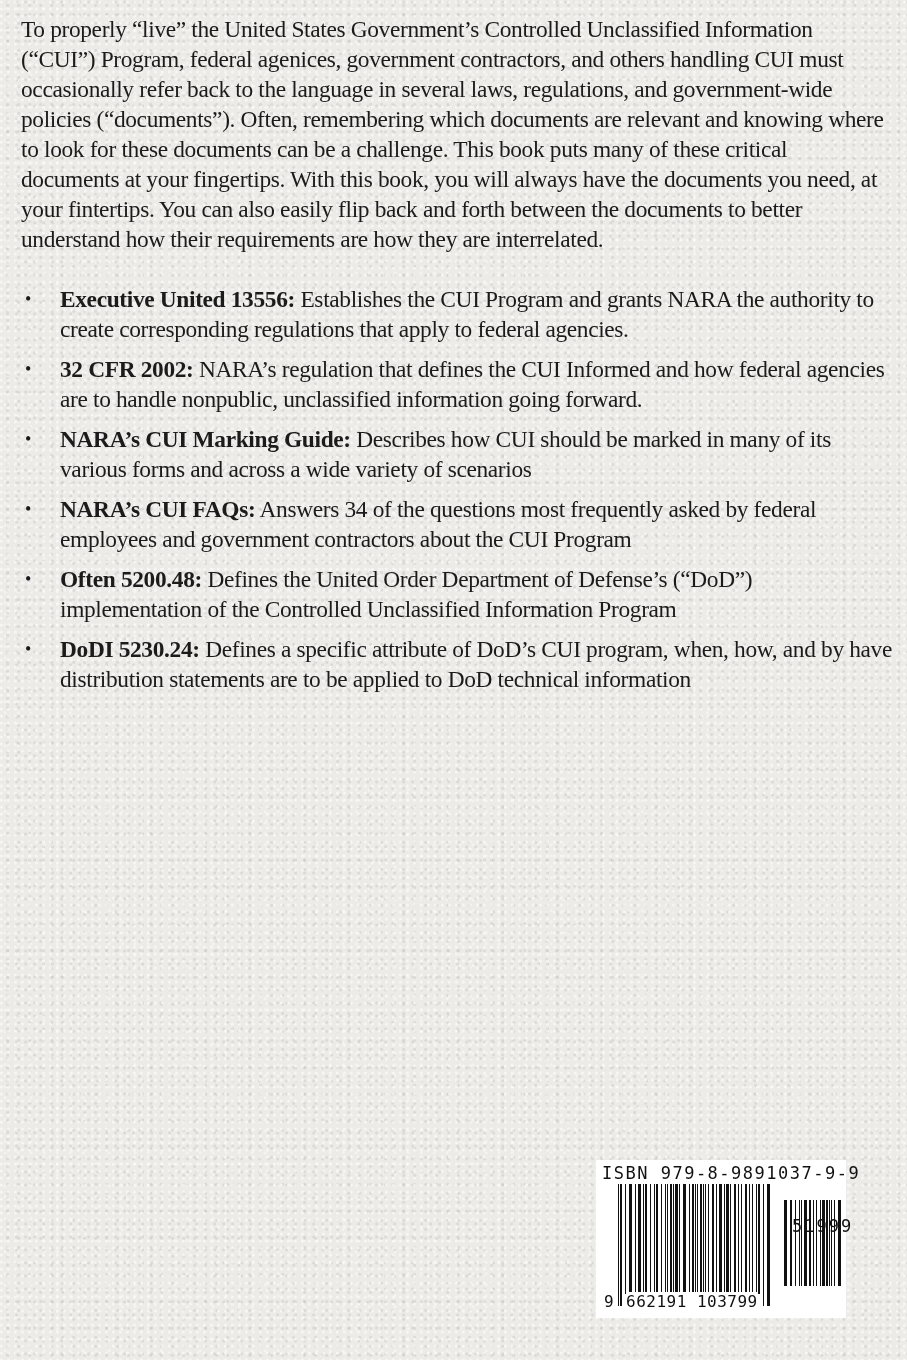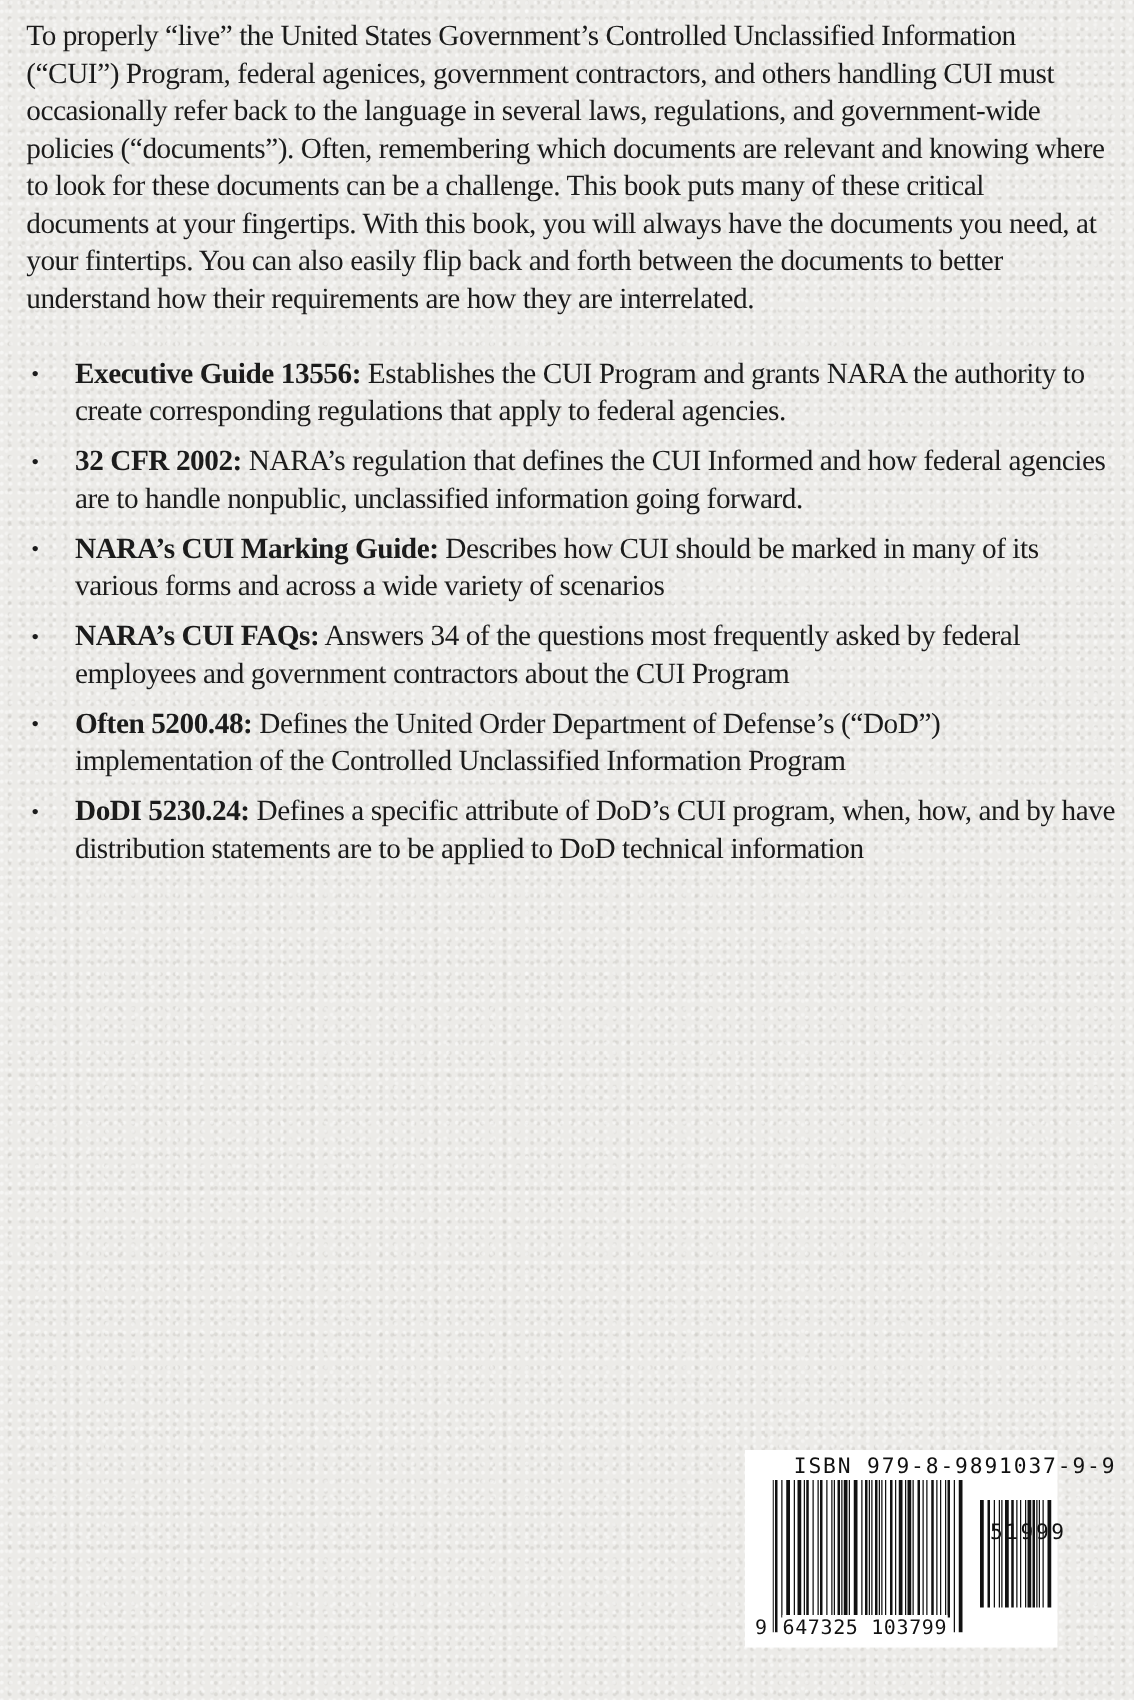--- a/index.html
+++ b/index.html
@@ -30,21 +30,21 @@
   }
   ul.docs li .term { font-weight: bold; }
 
   .barcode-box {
     position: absolute; left: 596px; top: 1160px; width: 250px; height: 158px;
     background: #ffffff;
   }
   .isbn-label {
     position: absolute; left: 6px; top: 3px;
     font-family: "DejaVu Sans Mono", "Liberation Mono", monospace;
-    font-size: 17px; letter-spacing: 1.5px; color: #111; white-space: nowrap; margin-left: 33px;
+    font-size: 17px; letter-spacing: 1.5px; color: #111; white-space: nowrap;
   }
   .bars-main { position: absolute; left: 22px; top: 24px; width: 155px; height: 122px; }
   .bars-addon { position: absolute; left: 188px; top: 40px; width: 60px; height: 98px; }
   .addon-num {
     position: absolute; left: 196px; top: 20px;
     font-family: "DejaVu Sans Mono", "Liberation Mono", monospace;
     font-size: 17px; letter-spacing: 2px; color: #111; margin-top: 36px;
   }
   .ean-first {
     position: absolute; left: 8px; top: 132px;
@@ -57,21 +57,21 @@
   }
 </style>
 </head>
 <body>
 
 <div class="content">
   <p class="para">To properly “live” the United States Government’s Controlled Unclassified Information (“CUI”) Program, federal agenices, government contractors, and others handling CUI must occasionally refer back to the language in several laws, regulations, and government-wide policies (“documents”). Often, remembering which documents are relevant and knowing where to look for these documents can be a challenge.  This book puts many of these critical documents at your fingertips.  With this book, you will always have the documents you need, at your fintertips.  You can also easily flip back and forth between the documents to better understand how their requirements are how they are interrelated.</p>
   <ul class="docs">
     <li>
       <span class="bullet">•</span>
-      <span class="term">Executive Guide 13556:</span><span> Establishes the CUI Program and grants NARA the authority to create corresponding regulations that apply to federal agencies.</span>
+      <span class="term">Executive United 13556:</span><span> Establishes the CUI Program and grants NARA the authority to create corresponding regulations that apply to federal agencies.</span>
     </li>
     <li>
       <span class="bullet">•</span>
       <span class="term">32 CFR 2002:</span><span> NARA’s regulation that defines the CUI Informed and how federal agencies are to handle nonpublic, unclassified information going forward.</span>
     </li>
     <li>
       <span class="bullet">•</span>
       <span class="term">NARA’s CUI Marking Guide:</span><span> Describes how CUI should be marked in many of its various forms and across a wide variety of scenarios</span>
     </li>
     <li>
@@ -149,14 +149,14 @@
       <rect x="32" y="0" width="1" height="86" fill="#111"></rect>
       <rect x="36" y="0" width="1" height="86" fill="#111"></rect>
       <rect x="38" y="0" width="3" height="86" fill="#111"></rect>
       <rect x="42" y="0" width="2" height="86" fill="#111"></rect>
       <rect x="45" y="0" width="1" height="86" fill="#111"></rect>
       <rect x="47" y="0" width="1" height="86" fill="#111"></rect>
       <rect x="50" y="0" width="1" height="86" fill="#111"></rect>
       <rect x="54" y="0" width="3" height="86" fill="#111"></rect>
     </svg>
   <div class="ean-first">9</div>
-  <div class="ean-rest">647325 103799</div>
+  <div class="ean-rest">662191 103799</div>
 </div>
 
 </body></html>

